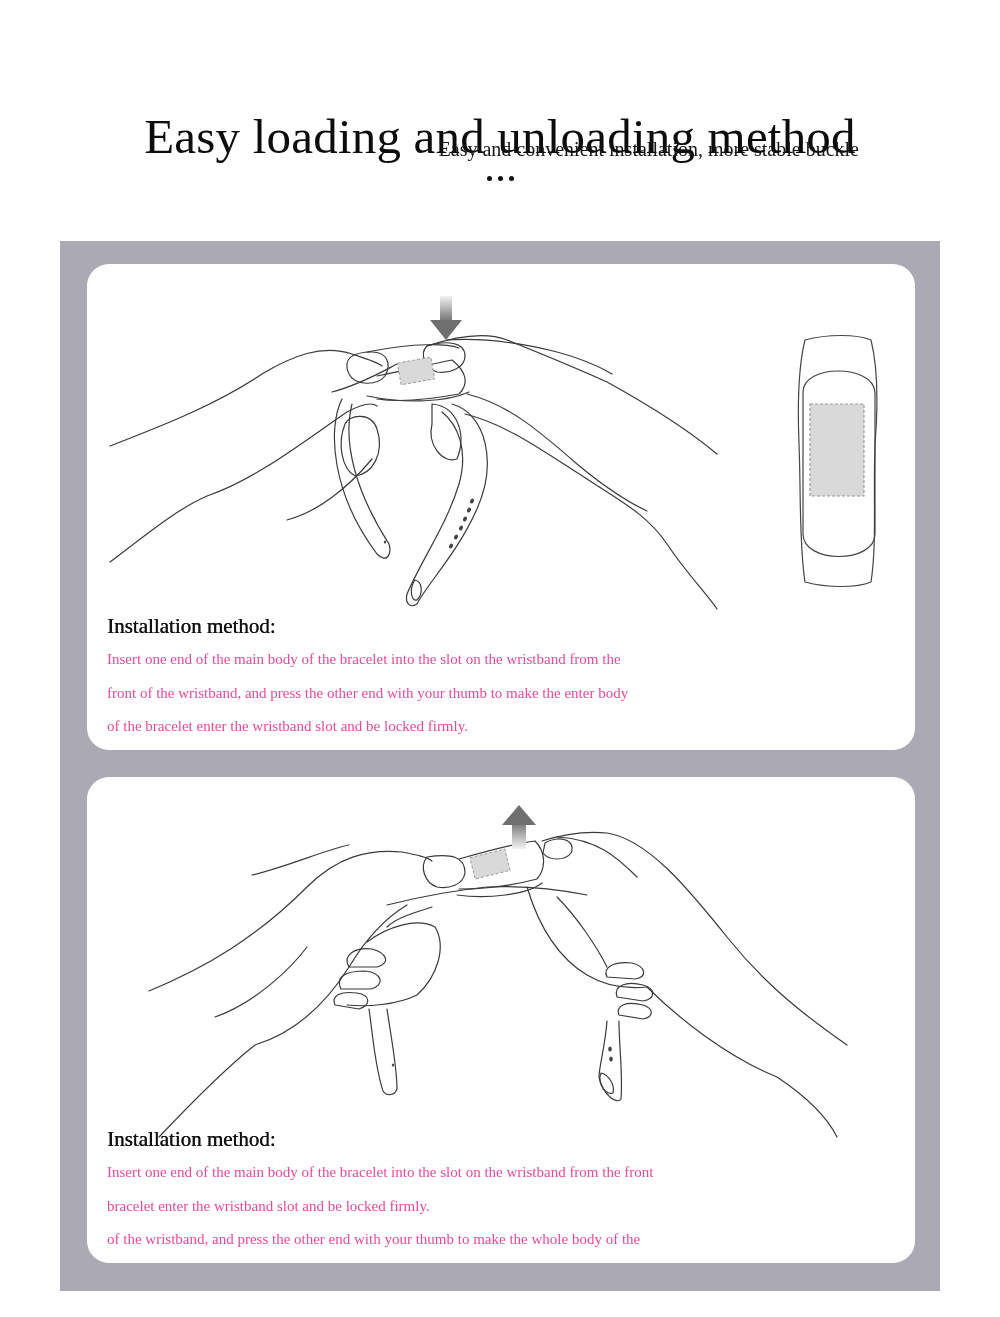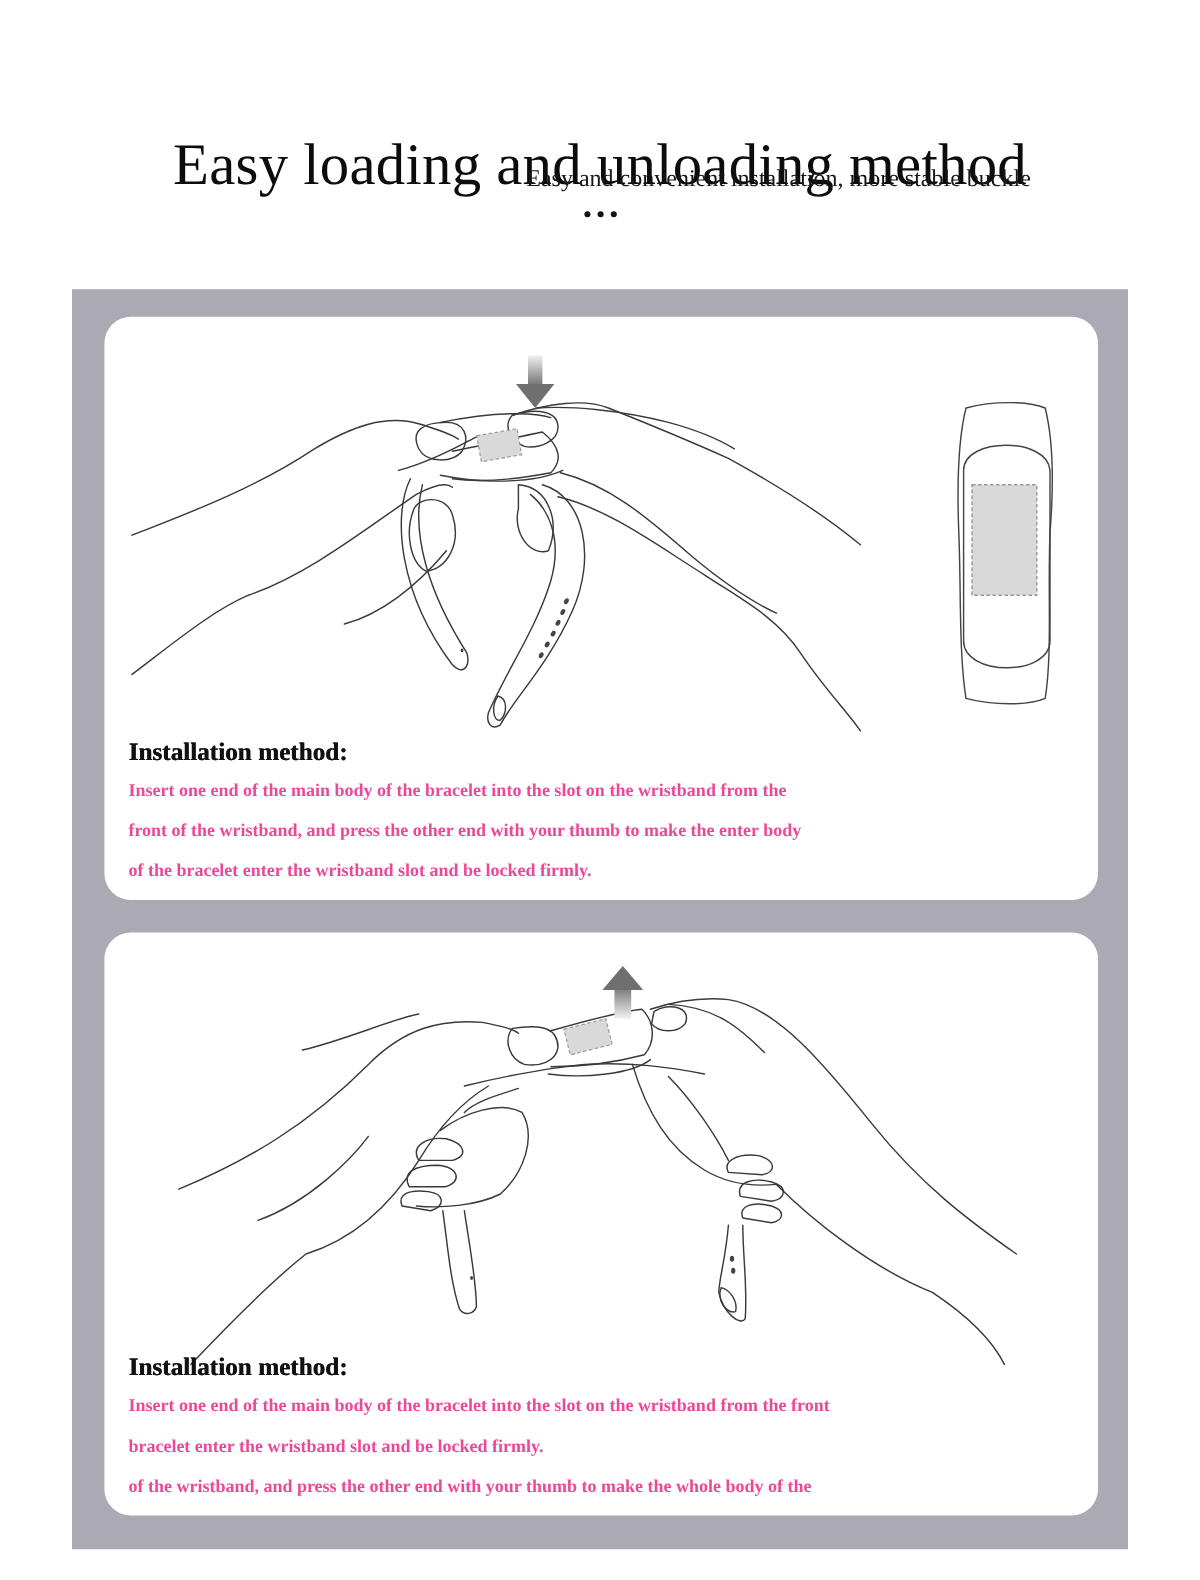--- a/index.html
+++ b/index.html
@@ -9,21 +9,21 @@
            font-size: 49px; line-height: 56px; font-weight: normal; color: #0c0c0c; letter-spacing: 0.2px; }
   .subtitle { position: absolute; left: 0; width: 824px; top: 137px; text-align: right;
               font-size: 20px; line-height: 24px; color: #161616; padding-left: 35px; }
   .dots { position: absolute; left: 0; width: 1000px; top: 176px; display: flex; justify-content: center; gap: 6px; }
   .dots span { width: 5px; height: 5px; border-radius: 50%; background: #111; display: block; }
   .frame { position: absolute; left: 60px; top: 241px; width: 880px; height: 1050px; background: #abaab4; }
   .card { position: absolute; left: 27px; width: 828px; background: #fff; border-radius: 22px; overflow: hidden; }
   .card.c1 { top: 23px; height: 486px; }
   .card.c2 { top: 536px; height: 486px; }
   .illus { position: absolute; left: 0; top: 0; width: 828px; }
-  .text-block { position: absolute; left: 20px; right: 14px; font-weight: bold; }
+  .text-block { position: absolute; left: 20px; right: 14px; }
   .heading { font-size: 21px; line-height: 26px; color: #111; text-shadow: 0.4px 0 0 #111; }
   .para { font-size: 15px; line-height: 33.5px; color: #ec4899; margin-top: 4px; }
   .c1 .text-block { top: 349px; }
   .c2 .text-block { top: 349px; }
   svg path, svg ellipse, svg rect, svg line, svg polyline { vector-effect: non-scaling-stroke; }
 </style>
 </head>
 <body>
 
 <h1 class="title">Easy loading and unloading method</h1>

